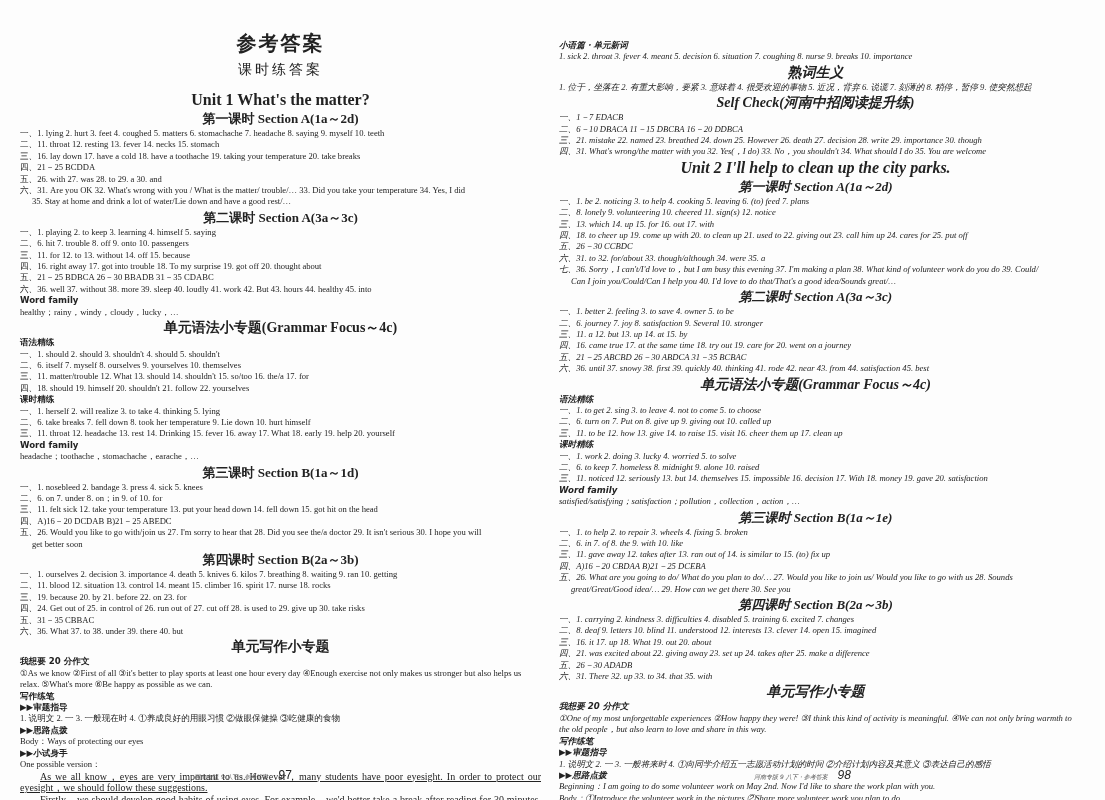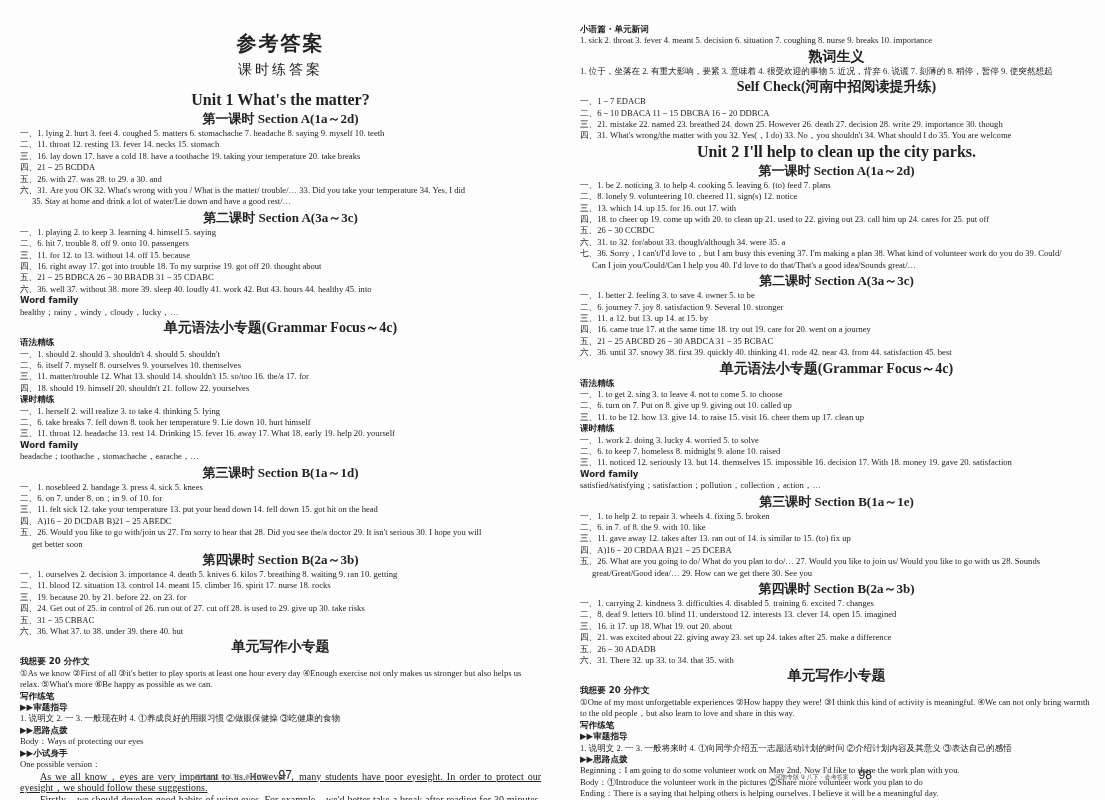--- a/index.html
+++ b/index.html
@@ -1,20 +1,20 @@
 <!DOCTYPE html>
 <html><head>
 <meta charset="utf-8">
 <style>
   * { box-sizing: border-box; margin: 0; padding: 0; }
   html, body { width: 1105px; height: 800px; background: #fdfdfd; overflow: hidden; }
   body { font-family: "Liberation Serif", "DejaVu Serif", serif; color: #222; position: relative; }
   .page { position: absolute; top: 0; height: 800px; }
   #left-page { left: 0; width: 555px; padding: 30px 14px 4px 20px; }
-  #right-page { left: 560px; width: 545px; padding: 24px 12px 0 20px; }
+  #right-page { left: 539px; width: 545px; padding: 40px 12px 0 20px; font-style: italic; }
   .main-title { text-align: center; font-family: "DejaVu Sans", sans-serif; font-weight: bold; font-size: 20px; letter-spacing: 2px; margin-bottom: 4px; }
   .sub-title { text-align: center; font-size: 14px; letter-spacing: 3px; margin-bottom: 12px; }
   .unit-title { text-align: center; font-weight: bold; font-size: 16px; line-height: 18px; margin: 1px 0 1px; }
   .sec-title { text-align: center; font-weight: bold; font-size: 13px; line-height: 17px; margin: 1px 0 1px; }
   .sec-title.big { font-size: 14px; text-align: center; }
   .line { font-size: 8.6px; line-height: 11.4px; white-space: nowrap; overflow: hidden; }
   .line.wrap { white-space: normal; }
   .line.indent { padding-left: 12px; }
   .para { font-size: 10px; line-height: 11.6px; text-indent: 20px; text-align: justify; }
   .label { font-size: 8.6px; line-height: 11.4px; font-weight: bold; font-family: "DejaVu Sans", sans-serif; }

